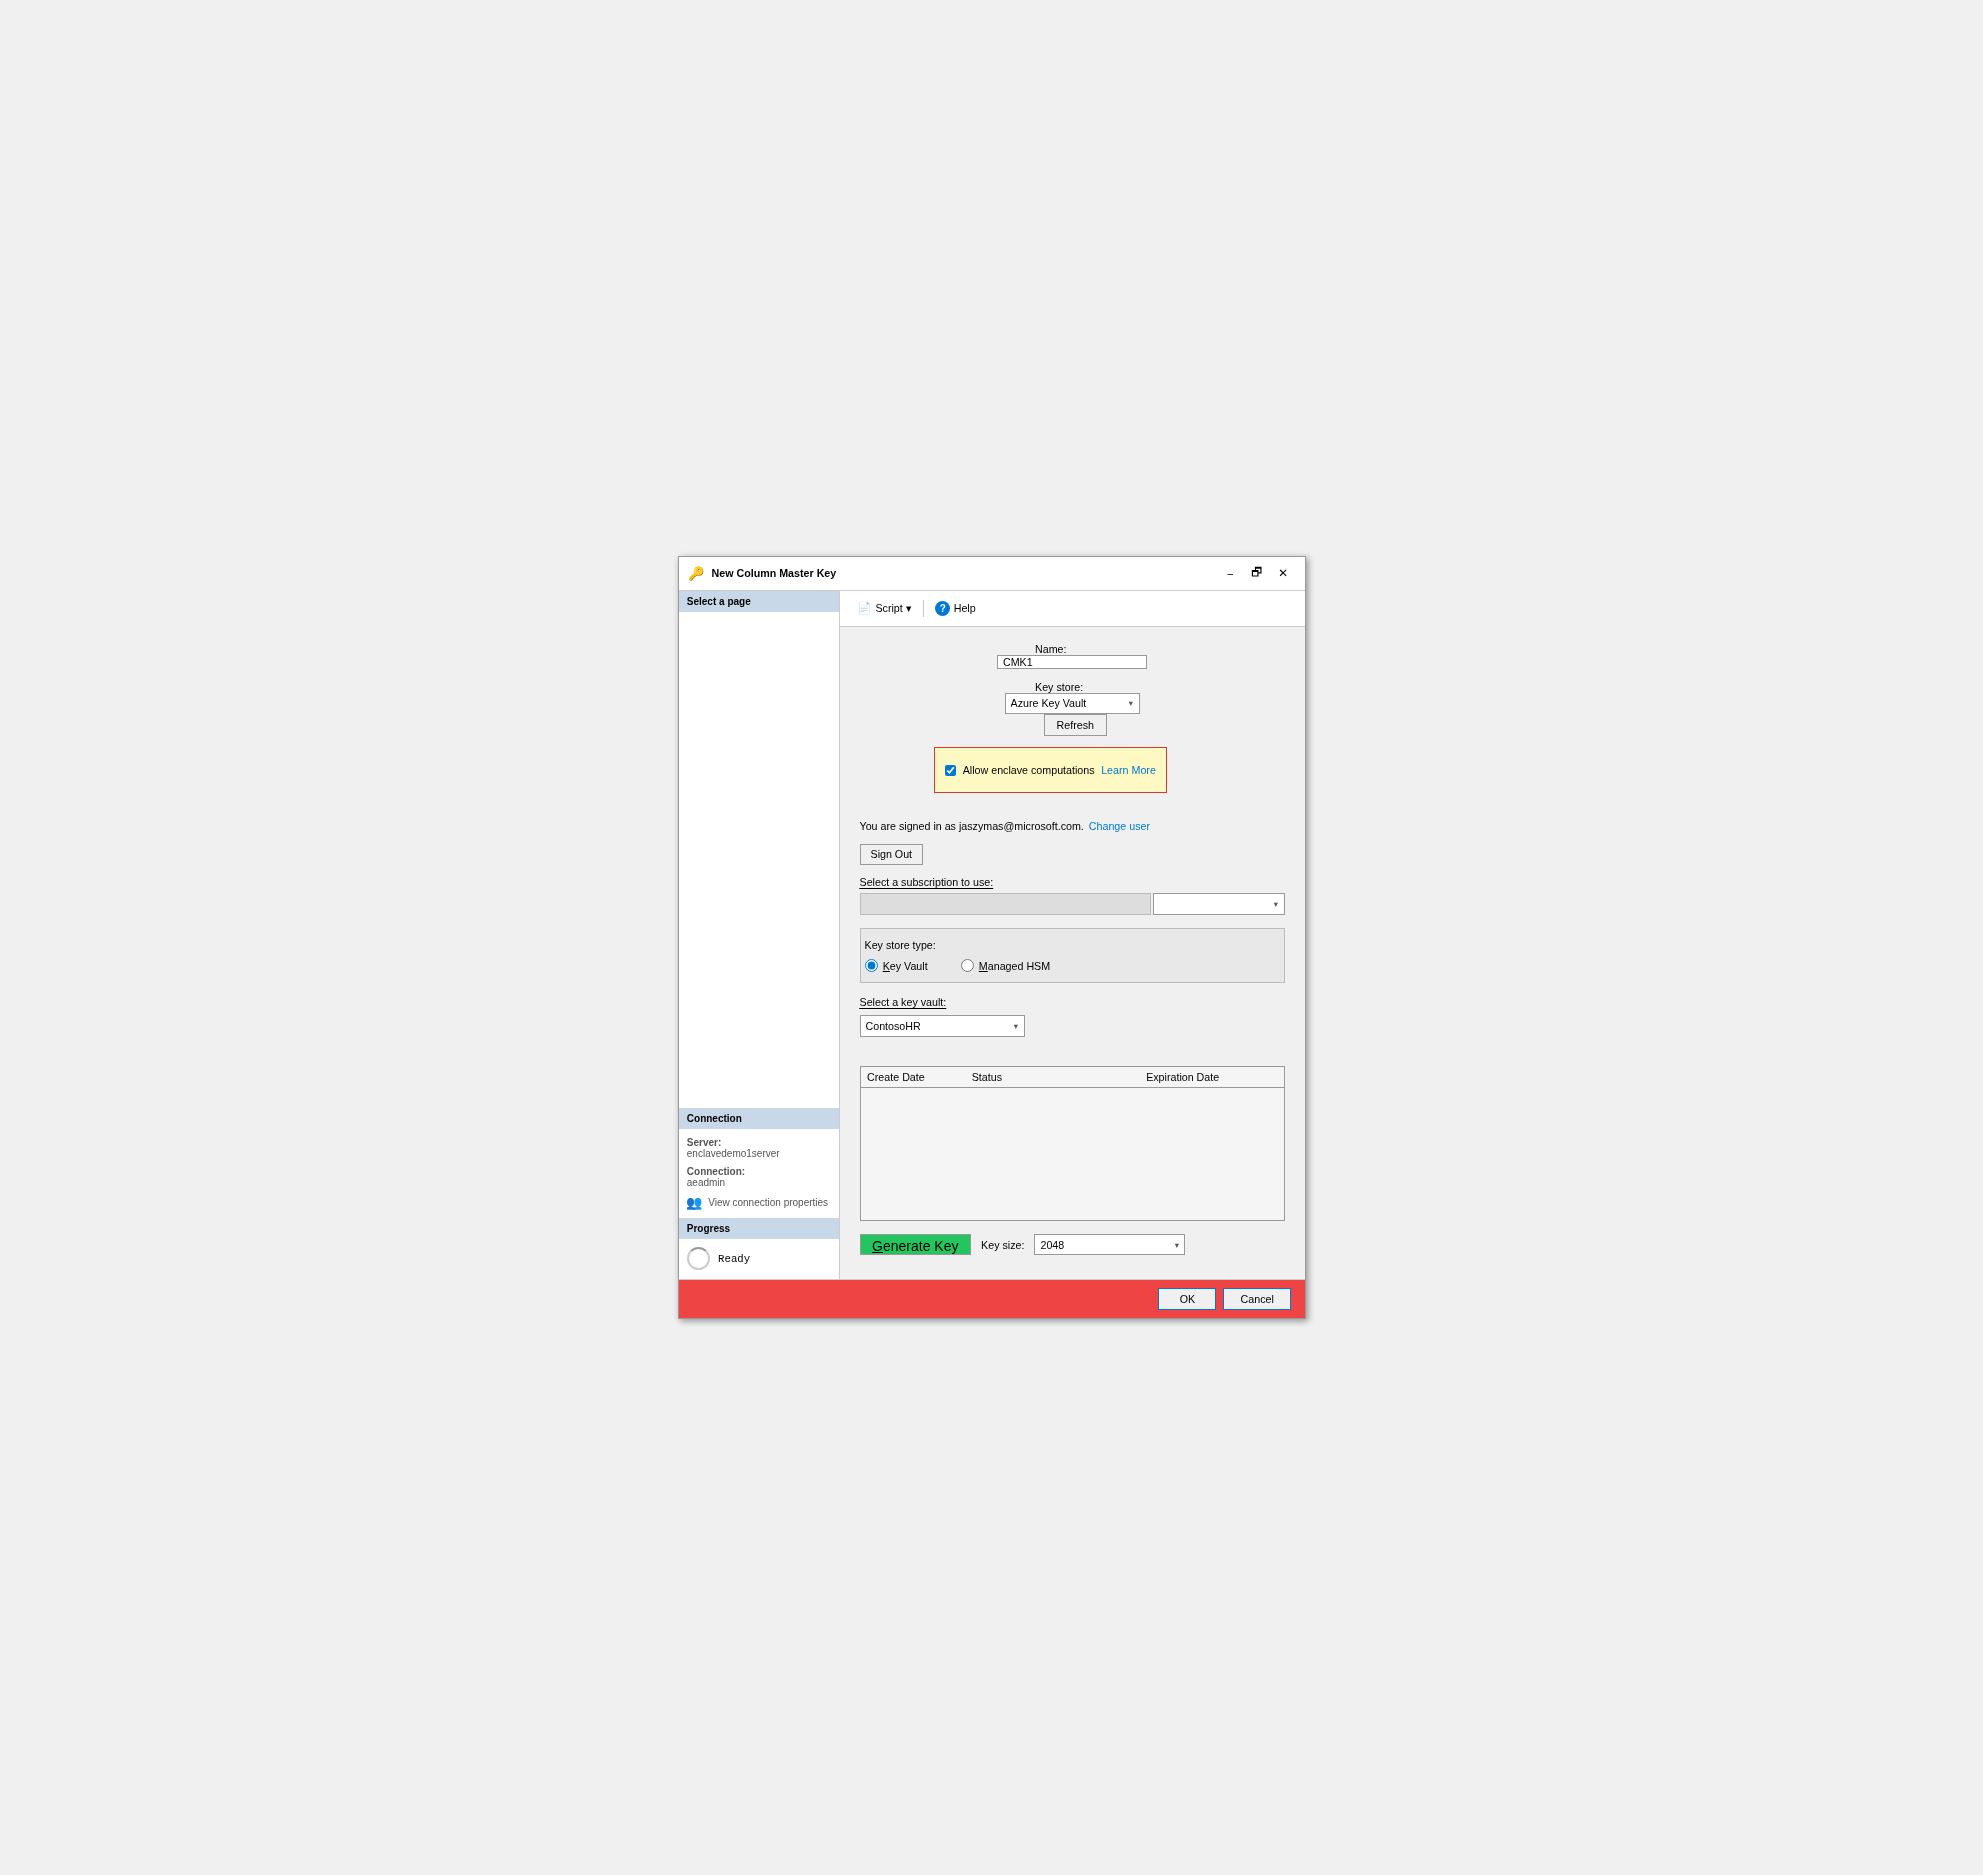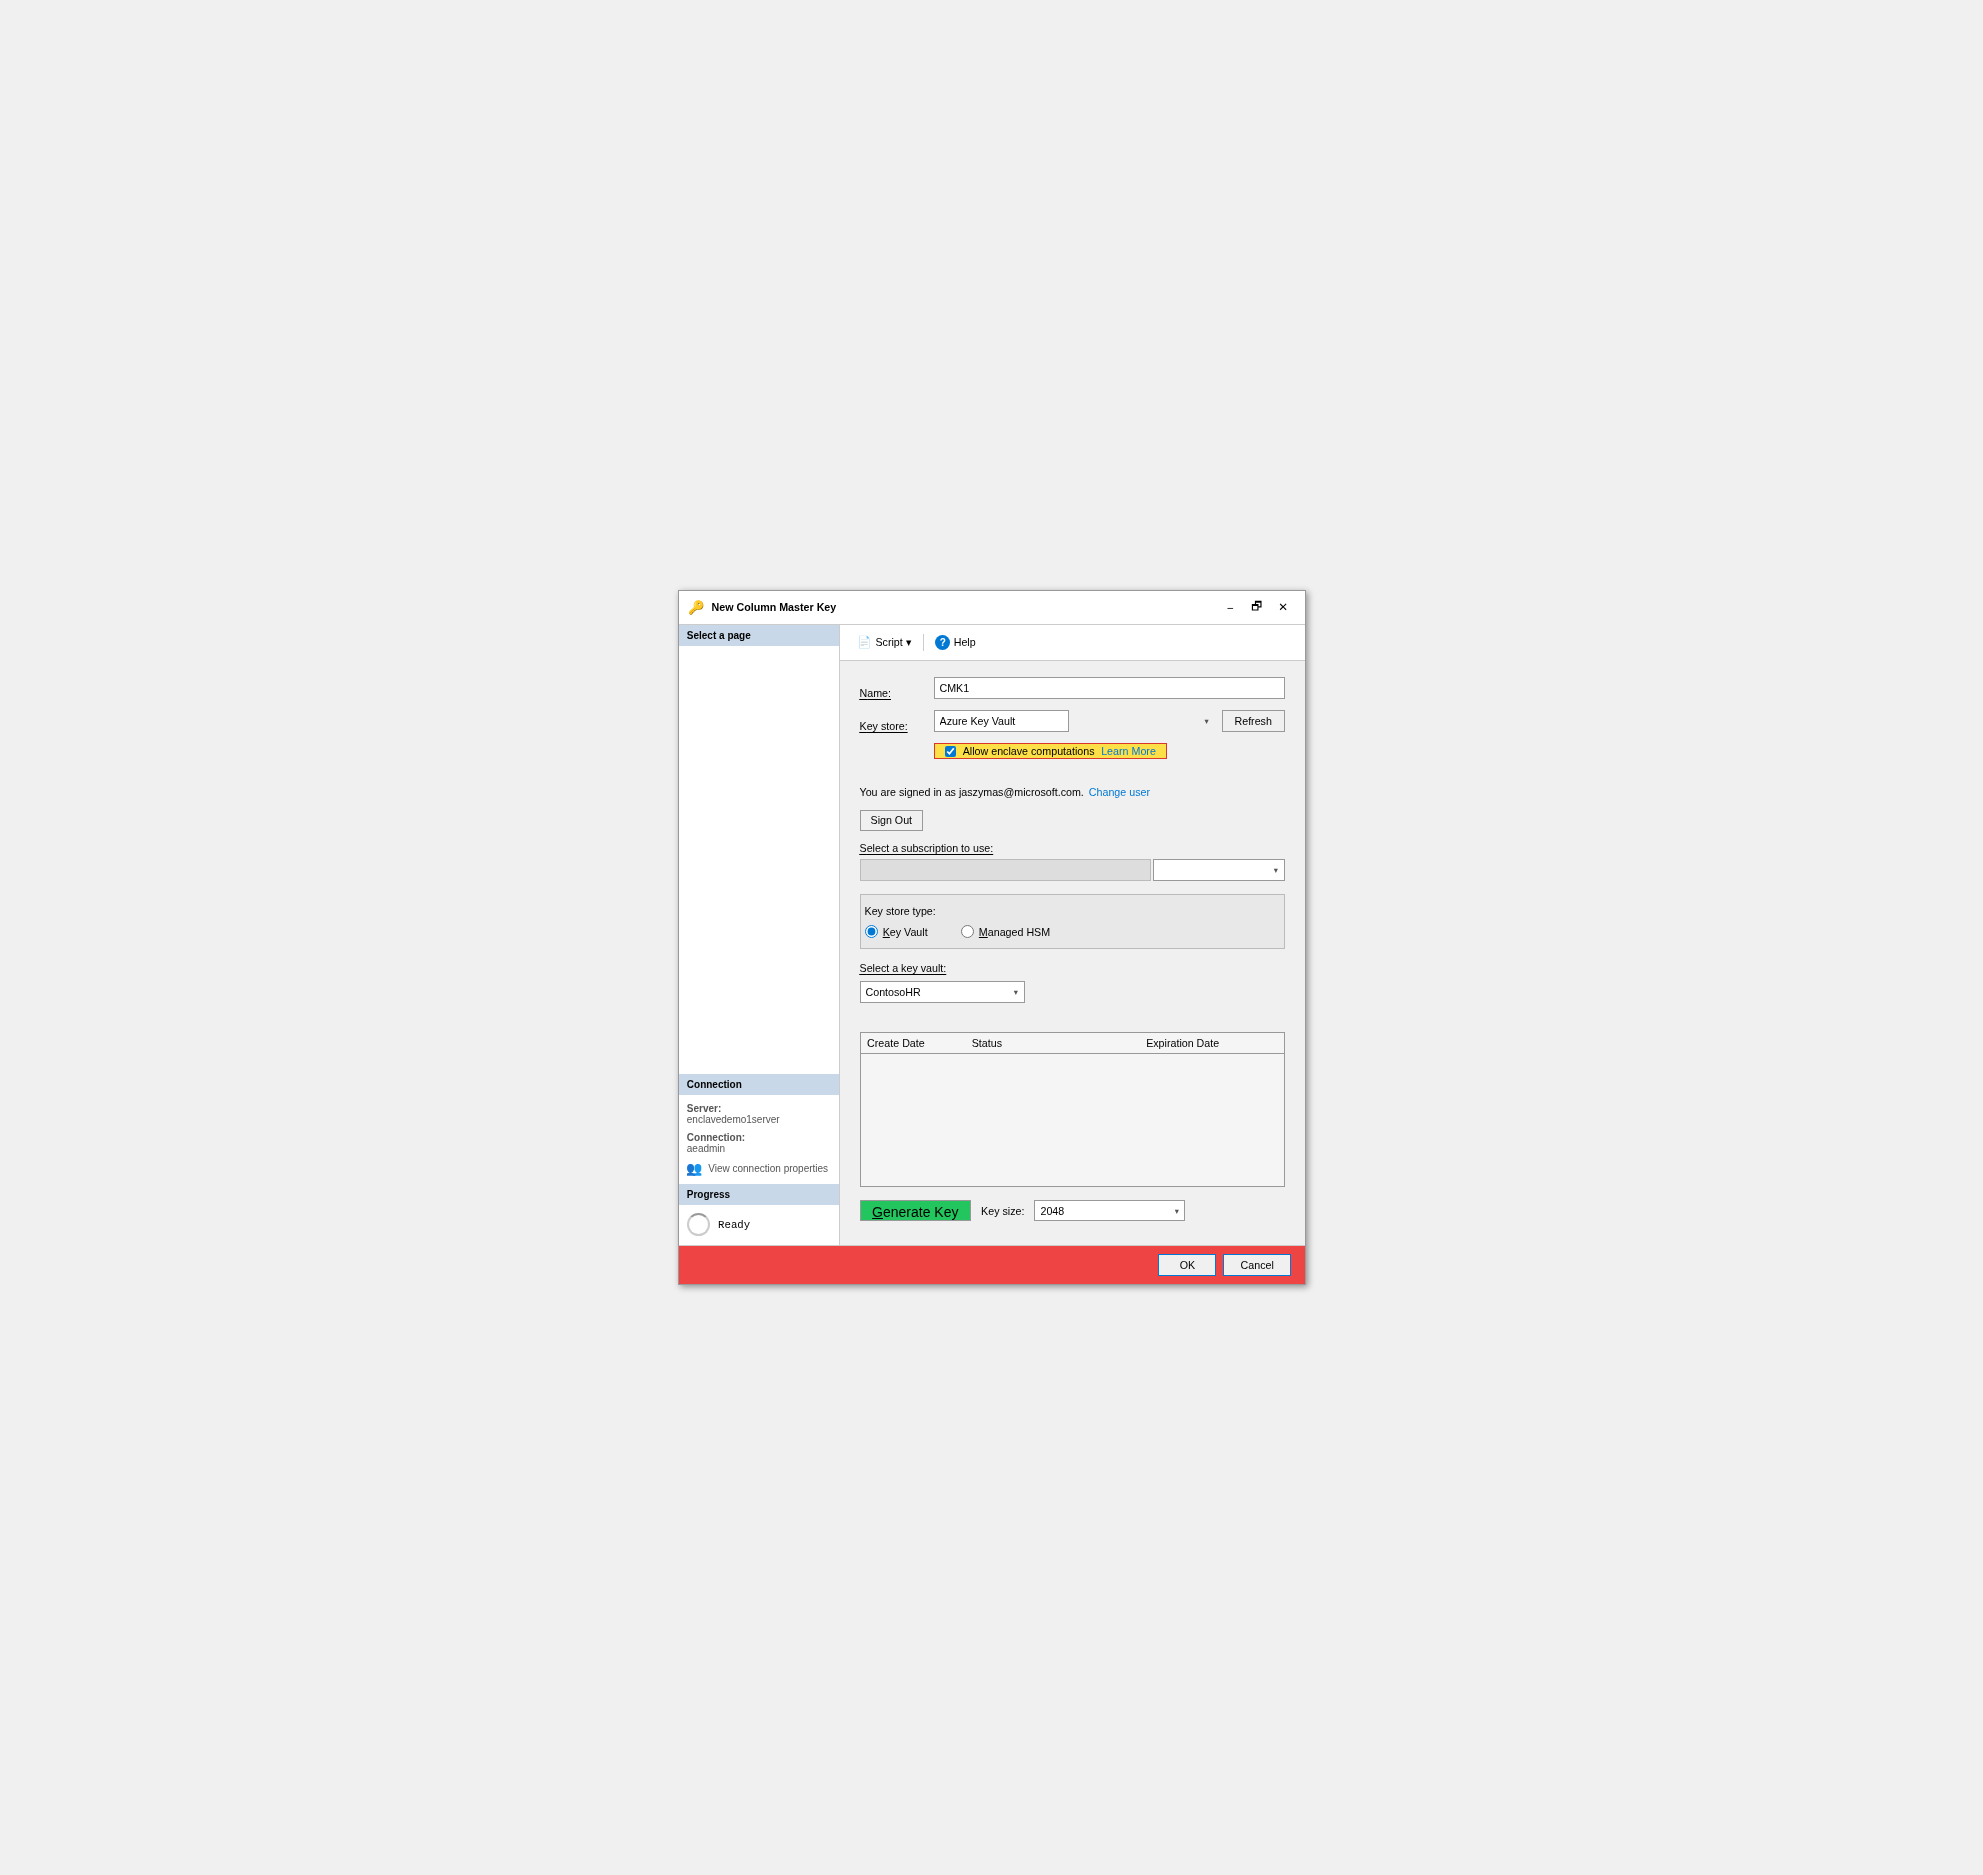--- a/index.html
+++ b/index.html
@@ -180,22 +180,23 @@
       align-items: center;
       justify-content: center;
     }
 
     .form-area {
       padding: 16.5px 20px;
     }
 
     .form-row {
       display: flex;
-      align-items: flex-end;
+      align-items: center;
       margin-bottom: 11.6px;
+      flex-direction: column;
     }
 
     .form-label {
       width: 74px;
       font-size: 10.7px;
       text-decoration: underline;
       text-underline-offset: 1.7px;
       text-decoration-style: solid;
     }
 
@@ -241,22 +242,22 @@
       border: 0.8px solid #999;
       background: #f0f0f0;
       cursor: pointer;
       font-size: 10.7px;
       height: 21.5px;
       white-space: nowrap;
     }
 
     .enclave-box {
       border: 1.7px solid #d9372a;
-      background: #fde047;
-      padding: 1px 10px;
+      background: #fef9c3;
+      padding: 16px 10px;
       display: inline-flex;
       align-items: center;
       gap: 6.6px;
       margin-bottom: 27px;
       margin-left: 74px;
     }
 
     .checkbox-input {
       width: 11.6px;
       height: 11.6px;

